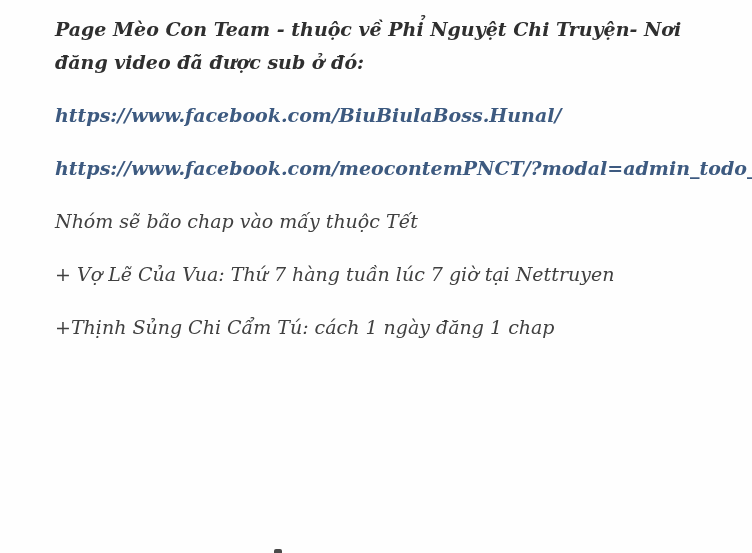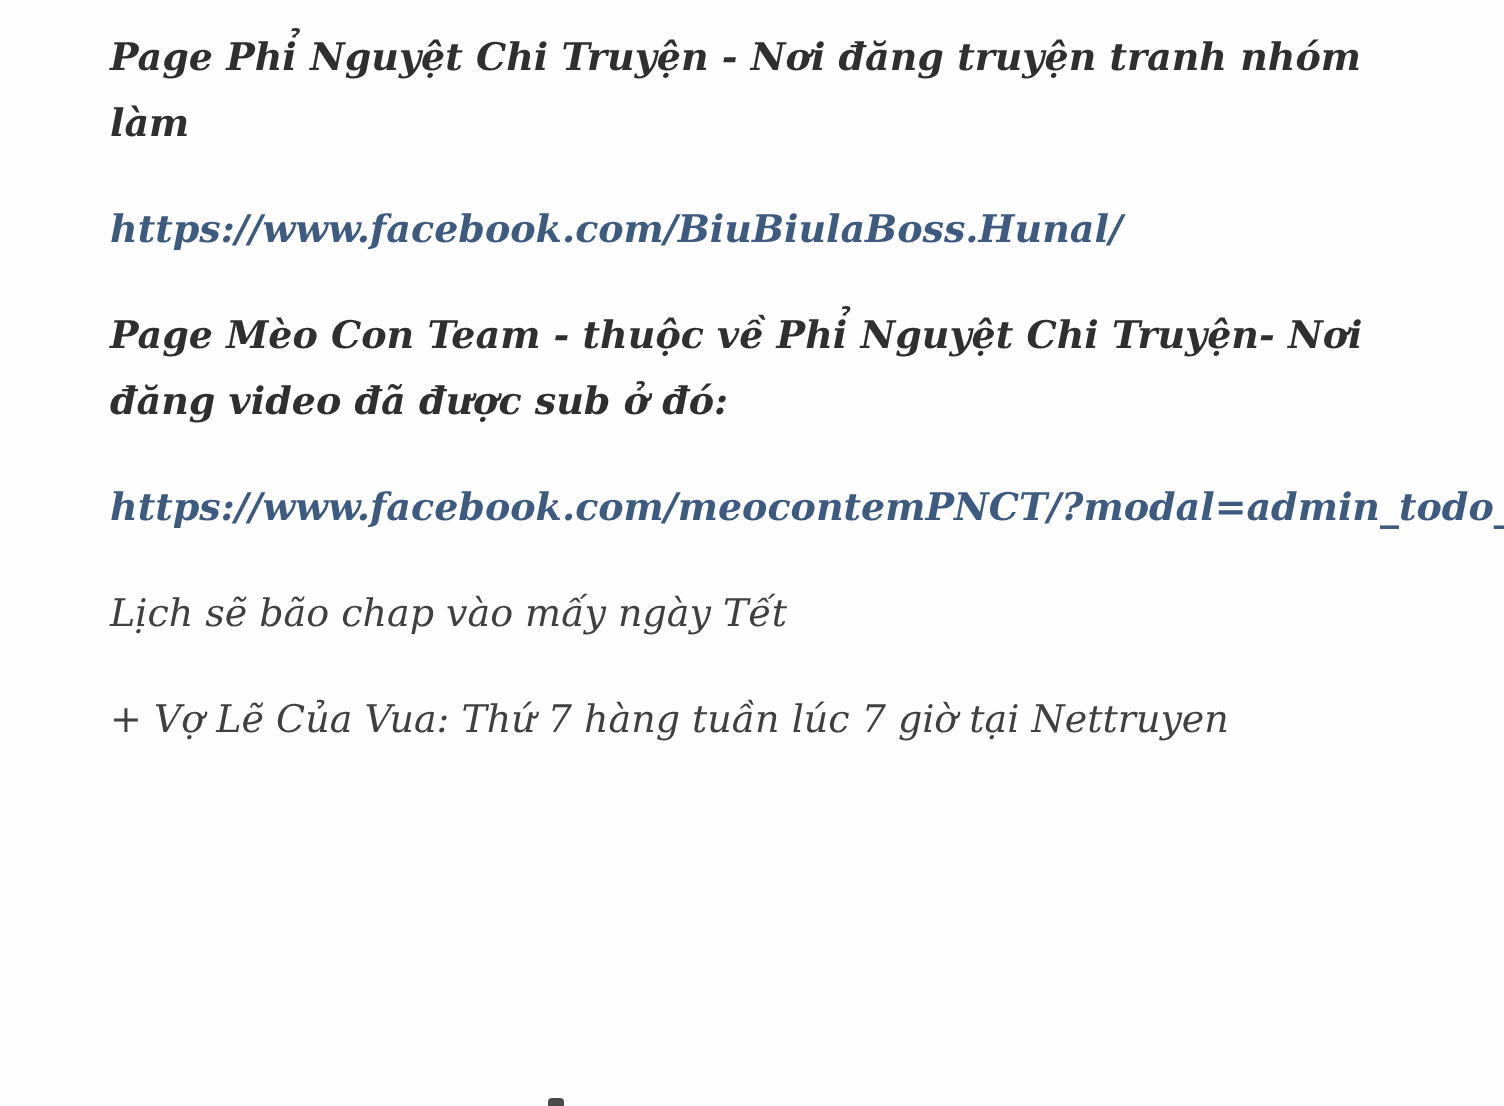--- a/index.html
+++ b/index.html
@@ -56,30 +56,30 @@
     height: 4px;
     background: #4a4a4a;
     border-radius: 2px 2px 0 0;
   }
 </style>
 </head>
 <body>
 
 <div class="doc">
 
-  <p class="para p-bold">Page Phỉ Nguyệt Chi Truyện - Nơi đăng truyện tranh nhóm làm</p>
+
+  <p class="para p-bold">Page Mèo Con Team - thuộc về Phỉ Nguyệt Chi Truyện- Nơi đăng video đã được sub ở đó:</p>
 
   <p class="para p-link-wrap"><a class="p-link">https://www.facebook.com/BiuBiulaBoss.Hunal/</a></p>
 
-  <p class="para p-bold">Page Mèo Con Team - thuộc về Phỉ Nguyệt Chi Truyện- Nơi đăng video đã được sub ở đó:</p>
-
   <p class="para p-link-wrap"><a class="p-link">https://www.facebook.com/meocontemPNCT/?modal=admin_todo_tour</a></p>
 
-  <p class="para p-regular">Lịch sẽ bão chap vào mấy ngày Tết</p>
+  <p class="para p-regular">Nhóm sẽ bão chap vào mấy thuộc Tết</p>
 
 
 
   <p class="para p-regular">+ Vợ Lẽ Của Vua: Thứ 7 hàng tuần lúc 7 giờ tại Nettruyen</p>
 
+  <p class="para p-regular">+Thịnh Sủng Chi Cẩm Tú: cách 1 ngày đăng 1 chap</p>
 
 </div>
 
 <div class="clipped-fragment"></div>
 
 </body></html>

